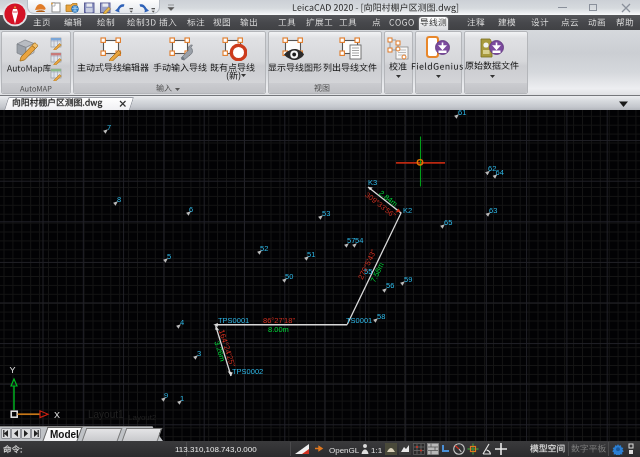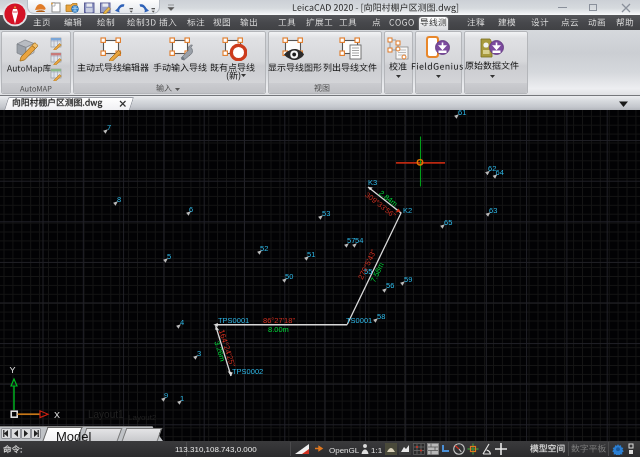--- a/index.html
+++ b/index.html
@@ -360,21 +360,21 @@
     </svg>
     <svg class="ap" style="left:21px;top:428px" width="10" height="11" viewBox="0 0 10 11">
       <path d="M3 2v7l4-3.5z" fill="#222"></path>
     </svg>
     <svg class="ap" style="left:31px;top:428px" width="10" height="11" viewBox="0 0 10 11">
       <path d="M3 2v7l4-3.5zM6.6 2h1.2v7H6.6z" fill="#222"></path>
     </svg>
     <div class="ap" style="left:45px;top:427px;width:35px;height:14px;background:linear-gradient(180deg,#ffffff,#f2f2f4);border:1px solid #666;border-bottom:none;transform:skewX(-20deg)"></div>
     <div class="ap" style="left:84px;top:428px;width:36px;height:13px;background:linear-gradient(180deg,#e4e4e6,#c8c9cc);border:1px solid #777;border-bottom:none;transform:skewX(-20deg)"></div>
     <div class="ap" style="left:124px;top:428px;width:36px;height:13px;background:linear-gradient(180deg,#e4e4e6,#c8c9cc);border:1px solid #777;border-bottom:none;transform:skewX(-20deg)"></div>
-    <span class="hs" style="left:56px;top:429px;font-size:13px;font-weight:normal;color:#111">Model</span>
+    <span class="hs" style="left:50px;top:429px;font-size:10px;font-weight:bold;color:#111">Model</span>
     <span class="hs" style="left:88px;top:409px;font-size:10px;color:#222">Layout1</span>
     <span class="hs" style="left:128px;top:413px;font-size:8px;color:#222">Layout2</span>
     <div class="ap" style="left:0;top:441px;width:640px;height:16px;background:linear-gradient(180deg,#3a3a3c,#2b2b2d)"></div>
     <svg class="ap" style="left:3px;top:444.5px" width="21" height="11" viewBox="0 0 21 11">
       <path d="M4.3 0.2C3.5 1.3 1.9 2.4 0.3 2.8C0.4 3 0.6 3.2 0.7 3.4C1.3 3.2 1.9 2.9 2.5 2.5L2.5 3.1L5.9 3.1L5.9 2.5C6.5 2.9 7.1 3.2 7.7 3.4C7.9 3.2 8.1 2.9 8.2 2.8C6.9 2.4 5.4 1.6 4.6 0.7L4.8 0.5ZM2.6 2.5C3.2 2.1 3.8 1.6 4.3 1.1C4.7 1.6 5.3 2.1 5.9 2.5ZM1.1 3.8L1.1 7.4L1.7 7.4L1.7 6.7L3.7 6.7L3.7 3.8ZM1.7 4.4L3.1 4.4L3.1 6.1L1.7 6.1ZM4.6 3.8L4.6 8.1L5.2 8.1L5.2 4.4L6.8 4.4L6.8 6.2C6.8 6.3 6.8 6.3 6.7 6.3C6.6 6.3 6.2 6.3 5.7 6.3C5.8 6.5 5.8 6.7 5.9 6.9C6.5 6.9 6.9 6.9 7.1 6.8C7.4 6.7 7.5 6.5 7.5 6.2L7.5 3.8ZM11.9 2.7C12.4 3 12.9 3.6 13.2 4L13.7 3.6C13.4 3.2 12.8 2.7 12.4 2.3ZM9.9 4.2L9.9 4.8L14.6 4.8C14.1 5.3 13.4 5.9 12.9 6.5C12.4 6.2 12 5.9 11.6 5.7L11.1 6.1C12.1 6.7 13.3 7.6 13.9 8.1L14.3 7.6C14.1 7.4 13.8 7.1 13.4 6.8C14.2 6 15.1 5.1 15.8 4.4L15.3 4.1L15.2 4.2ZM12.8 0.2C12 1.4 10.3 2.6 8.8 3.2C9 3.4 9.2 3.6 9.3 3.8C10.5 3.2 11.8 2.3 12.8 1.3C13.7 2.2 15.2 3.2 16.3 3.7C16.4 3.6 16.6 3.3 16.8 3.2C15.6 2.7 14.1 1.7 13.2 0.8L13.4 0.5ZM18.2 4.1C18.5 4.1 18.7 3.8 18.7 3.5C18.7 3.1 18.5 2.9 18.2 2.9C17.9 2.9 17.6 3.1 17.6 3.5C17.6 3.8 17.9 4.1 18.2 4.1ZM18.2 7.5C18.5 7.5 18.7 7.3 18.7 6.9C18.7 6.6 18.5 6.3 18.2 6.3C17.9 6.3 17.6 6.6 17.6 6.9C17.6 7.3 17.9 7.5 18.2 7.5Z" fill="#e8e8e8" stroke="#e8e8e8" stroke-width="0.25"></path>
     </svg>
     <div class="ap" style="left:186px;top:442px;width:1px;height:14px;background:#1a1a1a;border-right:1px solid #4a4a4c"></div>
     <span class="hs" style="left:175px;top:444.5px;font-size:8px;color:#e8e8e8">113.310,108.743,0.000</span>
     <div class="ap" style="left:290px;top:442px;width:1px;height:14px;background:#1a1a1a;border-right:1px solid #4a4a4c"></div>
     <svg class="ap" style="left:293px;top:441px" width="345" height="16" viewBox="0 0 345 16">

